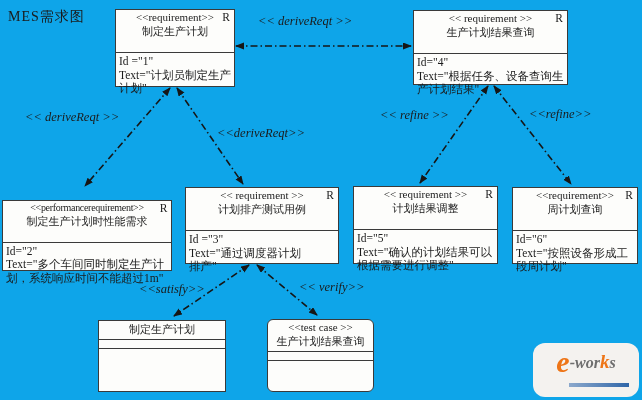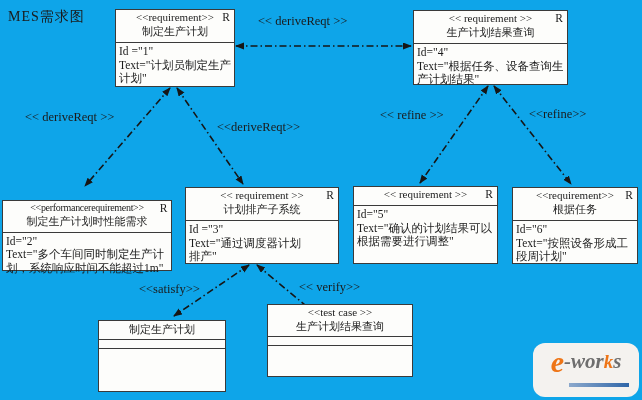--- a/index.html
+++ b/index.html
@@ -10,46 +10,47 @@
     color:#1b1b1b;
   }
   .page-title{
     position:absolute; left:8px; top:8px;
     font-size:14px; letter-spacing:1px;
   }
   svg.wires{position:absolute; left:0; top:0; z-index:1;}
   .edge-label{
     position:absolute; z-index:2; font-size:12.5px; white-space:nowrap;
     background:transparent;
+    font-style:italic;
   }
   .node{
     position:absolute; z-index:3; background:#fdfdfb;
     border:1px solid #3a3a3a; box-sizing:border-box;
     font-size:11px; line-height:1.18;
   }
-  .node-head{border-bottom:1px solid #3a3a3a; padding:1px 2px 4px 2px;}
+  .node-head{border-bottom:1px solid #3a3a3a; padding:1px 2px 14px 2px;}
   .stereo-row{position:relative; text-align:center; font-size:11px; white-space:nowrap;}
   .stereo-row.tight{font-size:10px; letter-spacing:-0.3px;}
   .r-badge{position:absolute; right:2px; top:0; font-size:11.5px;}
   .node-name{text-align:center; font-size:11px; margin-top:1px; white-space:nowrap;}
   .node-body{padding:2px 3px; font-size:11.5px;}
   .id-line{white-space:nowrap;}
   .text-line{word-break:break-all;}
   .text-line.narrow{max-width:116px;}
   .class-node .node-head{padding-bottom:3px;}
   .class-node .strip{height:8px; border-bottom:1px solid #3a3a3a;}
   .watermark{
     position:absolute; z-index:4; left:533px; top:343px; width:106px; height:54px;
     background:#f4f2ef; border-radius:12px;
     font-style:italic; font-weight:bold; text-align:center;
     font-family:"Liberation Serif","DejaVu Serif",serif;
   }
   .wm-row{position:absolute; left:0; top:6px; width:100%; white-space:nowrap;}
   .wm-e{color:#ee7517; font-size:30px; line-height:26px; vertical-align:-4px;}
-  .wm-gray{color:#6e6e6e; font-size:21px;}
+  .wm-gray{color:#6e6e6e; font-size:16px;}
   .wm-k{color:#ee7517; font-size:19px;}
   .wm-bar{
     position:absolute; left:36px; top:40px; width:60px; height:4px;
     background:linear-gradient(90deg,#8ca9cc,#2f66a8);
   }
 </style>
 </head>
 <body>
 
 <div class="stage">
@@ -68,21 +69,21 @@
       <line x1="177" y1="88" x2="243" y2="184" marker-start="url(#ah)" marker-end="url(#ah)"></line>
       <line x1="488" y1="86" x2="420" y2="183" marker-start="url(#ah)" marker-end="url(#ah)"></line>
       <line x1="494" y1="86" x2="571" y2="184" marker-start="url(#ah)" marker-end="url(#ah)"></line>
       <line x1="249" y1="265" x2="174" y2="316" marker-start="url(#ah)" marker-end="url(#ah)"></line>
       <line x1="257" y1="265" x2="317" y2="315" marker-start="url(#ah)" marker-end="url(#ah)"></line>
     </g>
   </svg>
 
   <div class="edge-label" style="left:258px; top:14px;">&lt;&lt; deriveReqt &gt;&gt;</div>
   <div class="edge-label" style="left:25px;  top:110px;">&lt;&lt; deriveReqt &gt;&gt;</div>
-  <div class="edge-label" style="left:217px; top:120px;">&lt;&lt;deriveReqt&gt;&gt;</div>
+  <div class="edge-label" style="left:217px; top:126px;">&lt;&lt;deriveReqt&gt;&gt;</div>
   <div class="edge-label" style="left:380px; top:108px;">&lt;&lt; refine &gt;&gt;</div>
   <div class="edge-label" style="left:529px; top:107px;">&lt;&lt;refine&gt;&gt;</div>
   <div class="edge-label" style="left:139px; top:282px;">&lt;&lt;satisfy&gt;&gt;</div>
   <div class="edge-label" style="left:299px; top:280px;">&lt;&lt; verify&gt;&gt;</div>
 
   <div class="node" style="left:115px; top:9px; width:120px; height:78px;">
     <div class="node-head">
       <div class="stereo-row"><span>&lt;&lt;requirement&gt;&gt;</span><span class="r-badge">R</span></div>
       <div class="node-name">制定生产计划</div>
     </div>
@@ -110,57 +111,58 @@
     </div>
     <div class="node-body">
       <div class="id-line">Id="2"</div>
       <div class="text-line">Text="多个车间同时制定生产计划，系统响应时间不能超过1m"</div>
     </div>
   </div>
 
   <div class="node" style="left:185px; top:187px; width:154px; height:77px;">
     <div class="node-head">
       <div class="stereo-row"><span>&lt;&lt; requirement &gt;&gt;</span><span class="r-badge">R</span></div>
-      <div class="node-name">计划排产子系统</div>
+      <div class="node-name">计划排产测试用例</div>
     </div>
     <div class="node-body">
       <div class="id-line">Id ="3"</div>
       <div class="text-line narrow">Text="通过调度器计划排产"</div>
     </div>
   </div>
 
   <div class="node" style="left:353px; top:186px; width:145px; height:78px;">
     <div class="node-head">
       <div class="stereo-row"><span>&lt;&lt; requirement &gt;&gt;</span><span class="r-badge">R</span></div>
+      <div class="node-name">计划结果调整</div>
     </div>
     <div class="node-body">
       <div class="id-line">Id="5"</div>
       <div class="text-line">Text="确认的计划结果可以根据需要进行调整"</div>
     </div>
   </div>
 
   <div class="node" style="left:512px; top:187px; width:126px; height:77px;">
     <div class="node-head">
       <div class="stereo-row"><span>&lt;&lt;requirement&gt;&gt;</span><span class="r-badge">R</span></div>
-      <div class="node-name">根据任务</div>
+      <div class="node-name">周计划查询</div>
     </div>
     <div class="node-body">
       <div class="id-line">Id="6"</div>
       <div class="text-line">Text="按照设备形成工段周计划"</div>
     </div>
   </div>
 
   <div class="node class-node" style="left:98px; top:320px; width:128px; height:72px;">
     <div class="node-head">
       <div class="node-name">制定生产计划</div>
     </div>
     <div class="strip"></div>
   </div>
 
-  <div class="node class-node" style="left:267px; top:304px; width:146px; height:73px;">
+  <div class="node class-node" style="left:267px; top:319px; width:107px; height:73px;border-radius:6px;">
     <div class="node-head">
       <div class="stereo-row">&lt;&lt;test case &gt;&gt;</div>
       <div class="node-name">生产计划结果查询</div>
     </div>
     <div class="strip"></div>
   </div>
 
   <div class="watermark">
     <div class="wm-row"><span class="wm-e">e</span><span class="wm-gray">-wor</span><span class="wm-k">k</span><span class="wm-gray">s</span></div>
     <div class="wm-bar"></div>

